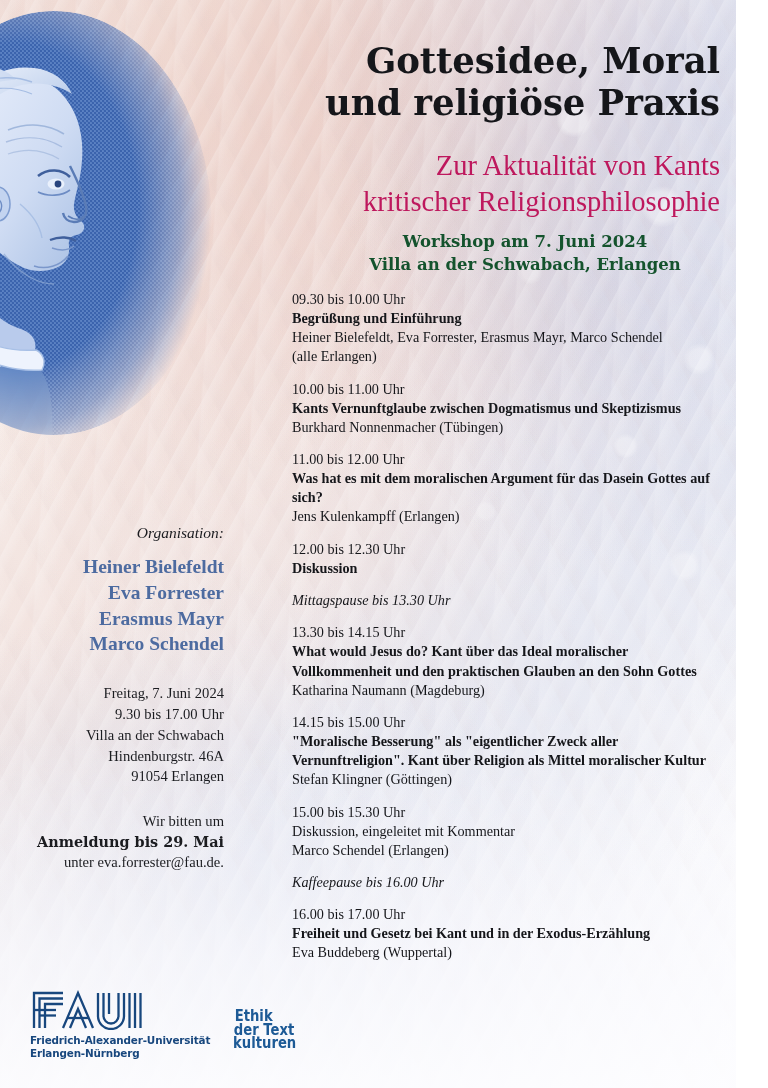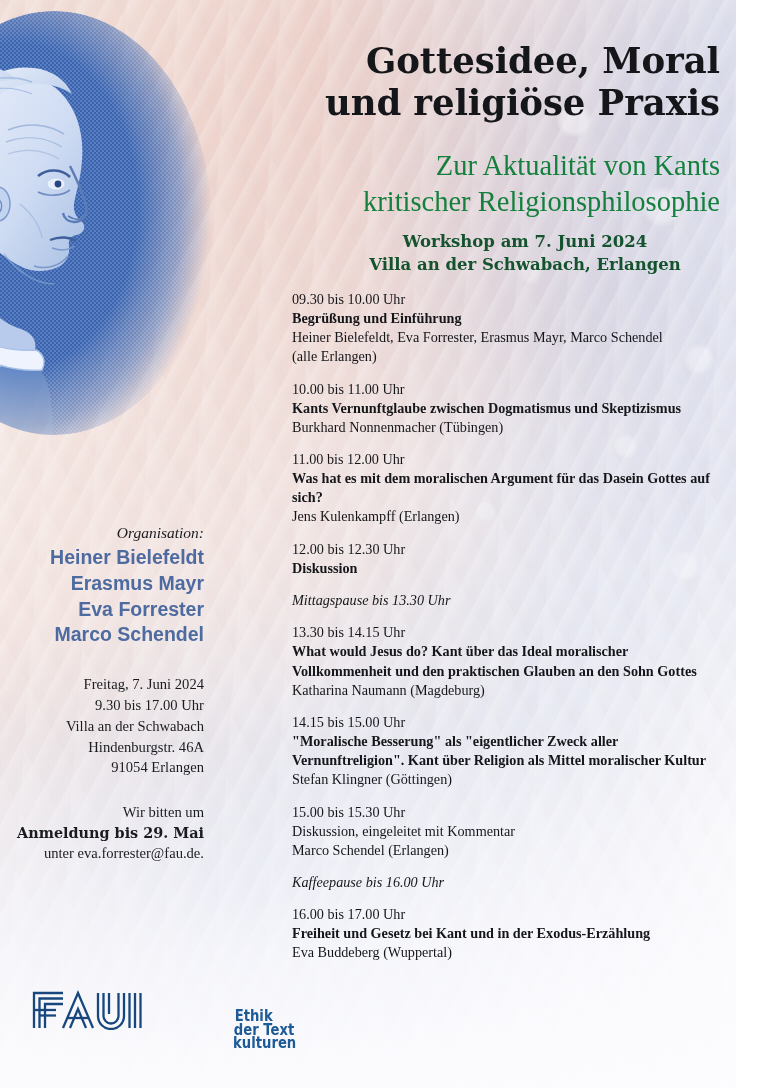--- a/index.html
+++ b/index.html
@@ -86,21 +86,21 @@
     position:absolute;left:300px;top:40px;width:420px;
     text-align:right;
     font-family:"DejaVu Serif", serif;
     font-weight:bold;font-size:35.5px;line-height:1.17;
     color:#15161a;letter-spacing:-.1px;
   }
   #subtitle{
     position:absolute;left:290px;top:148px;width:430px;
     text-align:right;
     font-family:"Liberation Serif", serif;
-    font-size:28.5px;line-height:1.28;color:#15803d;
+    font-size:28.5px;line-height:1.28;color:#be185d;
   }
   #eventmeta{
     position:absolute;left:330px;top:230px;width:390px;
     text-align:center;
     font-family:"DejaVu Serif", serif;
     font-weight:bold;font-size:16.5px;line-height:1.42;color:#14532d;
   }
 
   
   #program{
@@ -110,29 +110,29 @@
   }
   .slot{margin-bottom:13.5px;}
   .slot-time{font-size:14.2px;line-height:1.34;}
   .slot-title{font-size:14.2px;line-height:1.34;font-weight:bold;}
   .slot-speaker{font-size:14.2px;line-height:1.34;}
   .slot-note{font-size:14.2px;line-height:1.34;font-style:italic;}
   .pause{margin:0 0 13px 0;}
 
   
   #leftcol{
-    position:absolute;left:4px;top:522px;width:200px;
+    position:absolute;left:24px;top:522px;width:200px;
     text-align:right;
     font-family:"Liberation Serif", serif;color:#1b1c20;
   }
   .org-label{font-style:italic;font-size:15.5px;line-height:1.4;}
   .org-names{
-    font-family:Liberation Sans, sans-serif;
+    font-family:Liberation Serif, serif;
     font-weight:bold;font-size:19.5px;line-height:1.33;color:#4d6ba0;
-    margin-top:1px;
+    margin-top:10px;
   }
   .venue{margin-top:26px;font-size:14.6px;line-height:1.42;}
   .register{margin-top:24px;font-size:14.6px;line-height:1.42;}
   .register .b{font-family:"DejaVu Serif", serif;font-weight:bold;font-size:14.4px;}
 
   
   #footer{position:absolute;left:0;top:985px;width:768px;height:103px;}
   #fau{position:absolute;left:30px;top:5px;width:190px;}
   #fau .mark{display:block;width:122px;height:40px;}
   #fau .wordmark{
@@ -326,22 +326,22 @@
         <div class="slot-time">16.00 bis 17.00 Uhr</div>
         <div class="slot-title">Freiheit und Gesetz bei Kant und in der Exodus-Erzählung</div>
         <div class="slot-speaker">Eva Buddeberg (Wuppertal)</div>
       </div>
     </div>
 
   <div id="leftcol">
     <div class="org-label">Organisation:</div>
     <div class="org-names">
         <div>Heiner Bielefeldt</div>
+        <div>Eva Forrester</div>
         <div>Erasmus Mayr</div>
-        <div>Eva Forrester</div>
         <div>Marco Schendel</div>
       </div>
     <div class="venue">
         <div>Freitag, 7. Juni 2024</div>
         <div>9.30 bis 17.00 Uhr</div>
         <div>Villa an der Schwabach</div>
         <div>Hindenburgstr. 46A</div>
         <div>91054 Erlangen</div>
       </div>
     <div class="register">
@@ -368,20 +368,24 @@
           <path d="M74 56 L118 56"></path>
 
           <path d="M136 6 L136 52 A26 26 0 0 0 188 52 L188 6"></path>
           <path d="M147 6 L147 52 A15 15 0 0 0 177 52 L177 6"></path>
           <path d="M158 6 L158 48"></path>
           <path d="M199 6 L199 76"></path>
           <path d="M210 6 L210 76"></path>
           <path d="M221 6 L221 76"></path>
         </g>
       </svg>
+      <div class="wordmark">
+        <div>Friedrich-Alexander-Universität</div>
+        <div>Erlangen-Nürnberg</div>
+      </div>
     </div>
 
     <div id="etk">
       <svg viewBox="0 0 200 100" width="96" height="48" xmlns="http://www.w3.org/2000/svg" aria-hidden="true">
         <g font-family="'DejaVu Sans', sans-serif" font-weight="bold" fill="#1d5a96">
           <text x="4" y="30" font-size="32" transform="scale(0.86,1)">Ethik</text>
           <text x="2" y="58" font-size="32" transform="scale(0.86,1)">der Text</text>
           <text x="0" y="86" font-size="32" transform="scale(0.86,1)">kulturen</text>
         </g>
       </svg>

